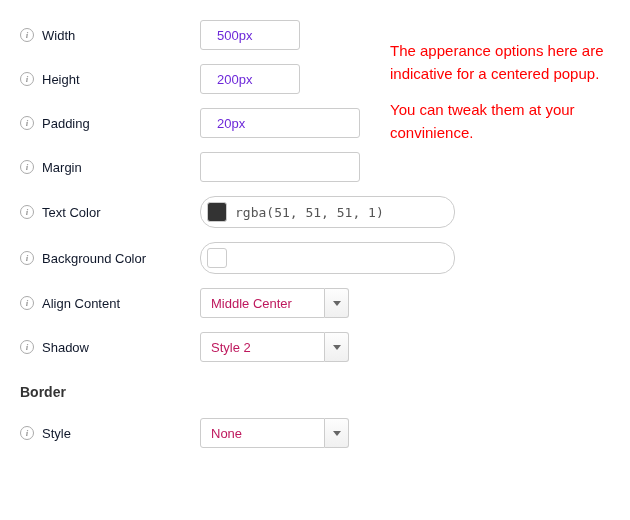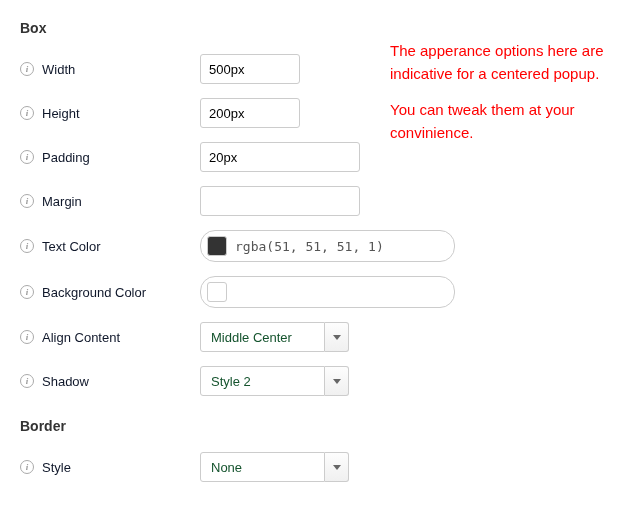--- a/index.html
+++ b/index.html
@@ -67,23 +67,23 @@
       cursor: help;
     }
     .label-text {
       color: #0f172a;
       font-size: 13px;
     }
     .text-input {
       height: 30px;
       border: 1px solid #ccc;
       border-radius: 3px;
-      padding: 0 8px;
-      font-size: 13px;
-      color: #000000;
+      padding: 0 16px;
+      font-size: 13px;
+      color: #6d28d9;
       background: #fff;
     }
     .text-input.narrow {
       width: 100px;
     }
     .text-input.wide {
       width: 160px;
     }
     .color-input-wrap {
       display: flex;
@@ -117,21 +117,21 @@
       height: 30px;
     }
     .select-main {
       border: 1px solid #ccc;
       border-radius: 3px 0 0 3px;
       background: #fff;
       padding: 0 10px;
       display: flex;
       align-items: center;
       font-size: 13px;
-      color: #14532d;
+      color: #be185d;
       width: 125px;
     }
     .select-btn {
       border: 1px solid #ccc;
       border-left: none;
       border-radius: 0 3px 3px 0;
       background: linear-gradient(#fdfdfd, #f0f0f0);
       width: 24px;
       display: flex;
       align-items: center;
@@ -148,21 +148,20 @@
   </style>
 </head>
 <body>
 
 <div class="note">
   <p>The apperance options here are indicative for a centered popup.</p>
   <p>You can tweak them at your convinience.</p>
 </div>
 
 <div>
-  <div class="section-title">Box</div>
 
   <div class="row">
     <div class="label-col">
       <span class="info-icon">i</span>
       <span class="label-text">Width</span>
     </div>
     <input class="text-input narrow" type="text" value="500px" style="">
   </div>
 
   <div class="row">

